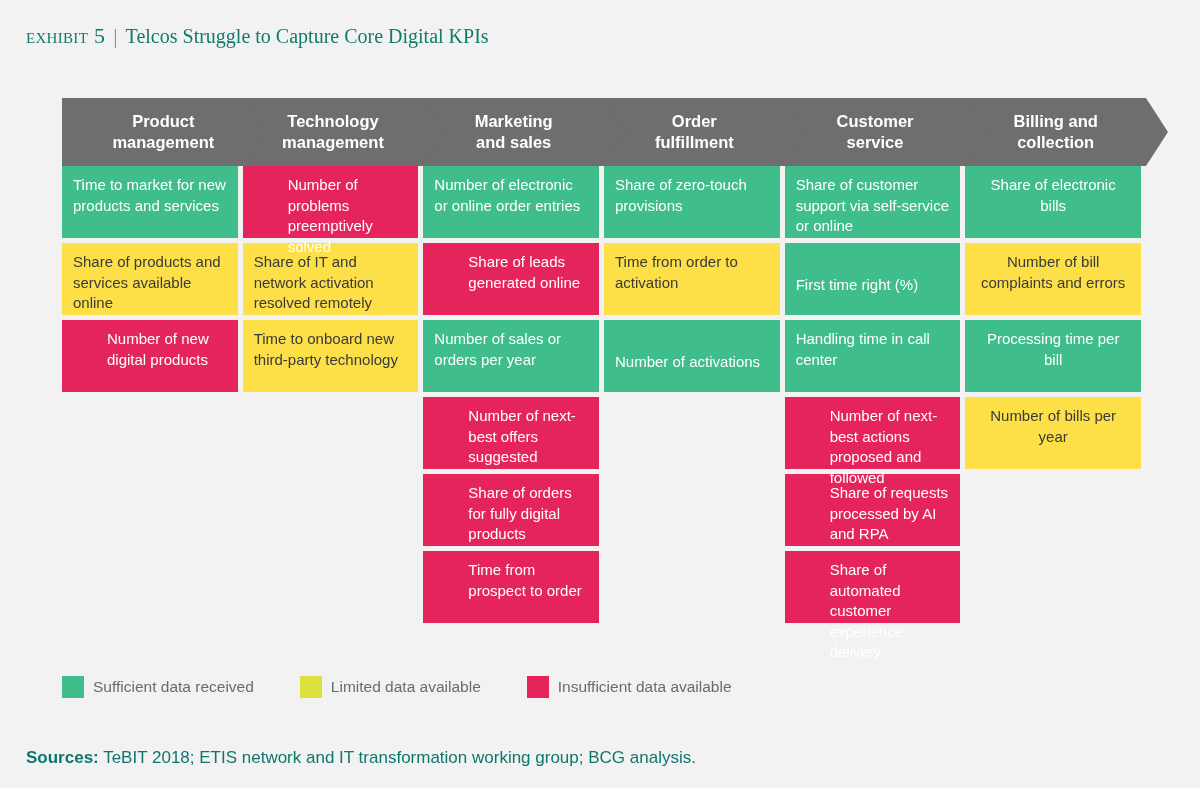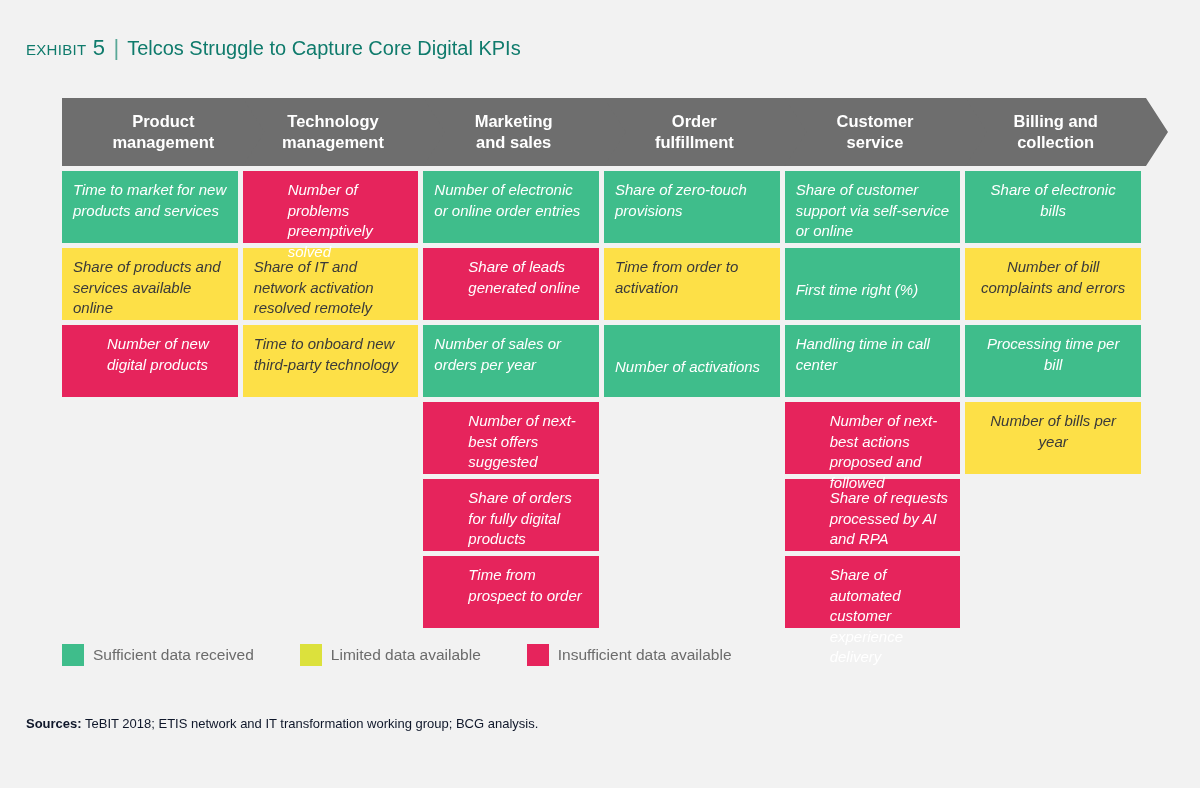--- a/index.html
+++ b/index.html
@@ -12,25 +12,26 @@
     background: #f2f2f2;
     font-family: "Liberation Sans", sans-serif;
     overflow: hidden;
     position: relative;
   }
 
   
   #title-bar {
     position: absolute;
     left: 26px;
-    top: 28px;
+    top: 16px;
     width: 1150px;
     height: 40px;
     display: flex;
     align-items: center;
+    font-family: Liberation Serif, serif;
   }
   .exhibit-label {
     color: #0f7b6c;
     font-size: 22px;
     letter-spacing: 0.3px;
     font-variant: small-caps;
     text-transform: lowercase;
     white-space: pre;
   }
   .exhibit-label::first-letter { font-size: 22px; }
@@ -84,24 +85,22 @@
   .head-cell.mid {
     clip-path: polygon(0 0, calc(100% - 22px) 0, 100% 50%, calc(100% - 22px) 100%, 0 100%, 22px 50%);
   }
   .head-cell.last {
     clip-path: polygon(0 0, calc(100% - 22px) 0, 100% 50%, calc(100% - 22px) 100%, 0 100%, 22px 50%);
   }
 
   
   #body-grid {
     position: relative;
-    margin-top: 5px;
     width: 1084px;
     height: 466px;
-    font-style: italic;
   }
   .col {
     position: absolute;
     top: 0;
   }
   .cell {
     box-sizing: border-box;
     width: 100%;
     height: 72px;
     margin-bottom: 5px;
@@ -113,21 +112,21 @@
   }
   .cell.green  { background: #3fbd8b; color: #ffffff; }
   .cell.yellow { background: #fde047; color: #3a3a3a; }
   .cell.pink   { background: #e6245c; color: #ffffff; padding-left: 45px; }
   .cell.mid-v  { display: flex; align-items: center; padding-top: 12px; }
 
   
   #legend {
     position: absolute;
     left: 62px;
-    top: 640px;
+    top: 672px;
     height: 30px;
     display: flex;
     align-items: center;
   }
   .legend-item {
     display: flex;
     align-items: center;
     margin-right: 46px;
   }
   .legend-swatch {
@@ -139,24 +138,24 @@
   .legend-text {
     font-size: 15.5px;
     color: #6b6b6b;
     white-space: nowrap;
   }
 
   
   #footer {
     position: absolute;
     left: 26px;
-    top: 716px;
+    top: 748px;
     width: 1150px;
-    font-size: 13px;
-    color: #0f172a;
+    font-size: 17px;
+    color: #0f766e;
     white-space: nowrap;
   }
   #footer .src-label { font-weight: bold; }
 </style>
 </head>
 <body>
 
 <div id="title-bar">
   <span class="exhibit-label">Exhibit 5</span>
   <span class="title-divider">|</span>

